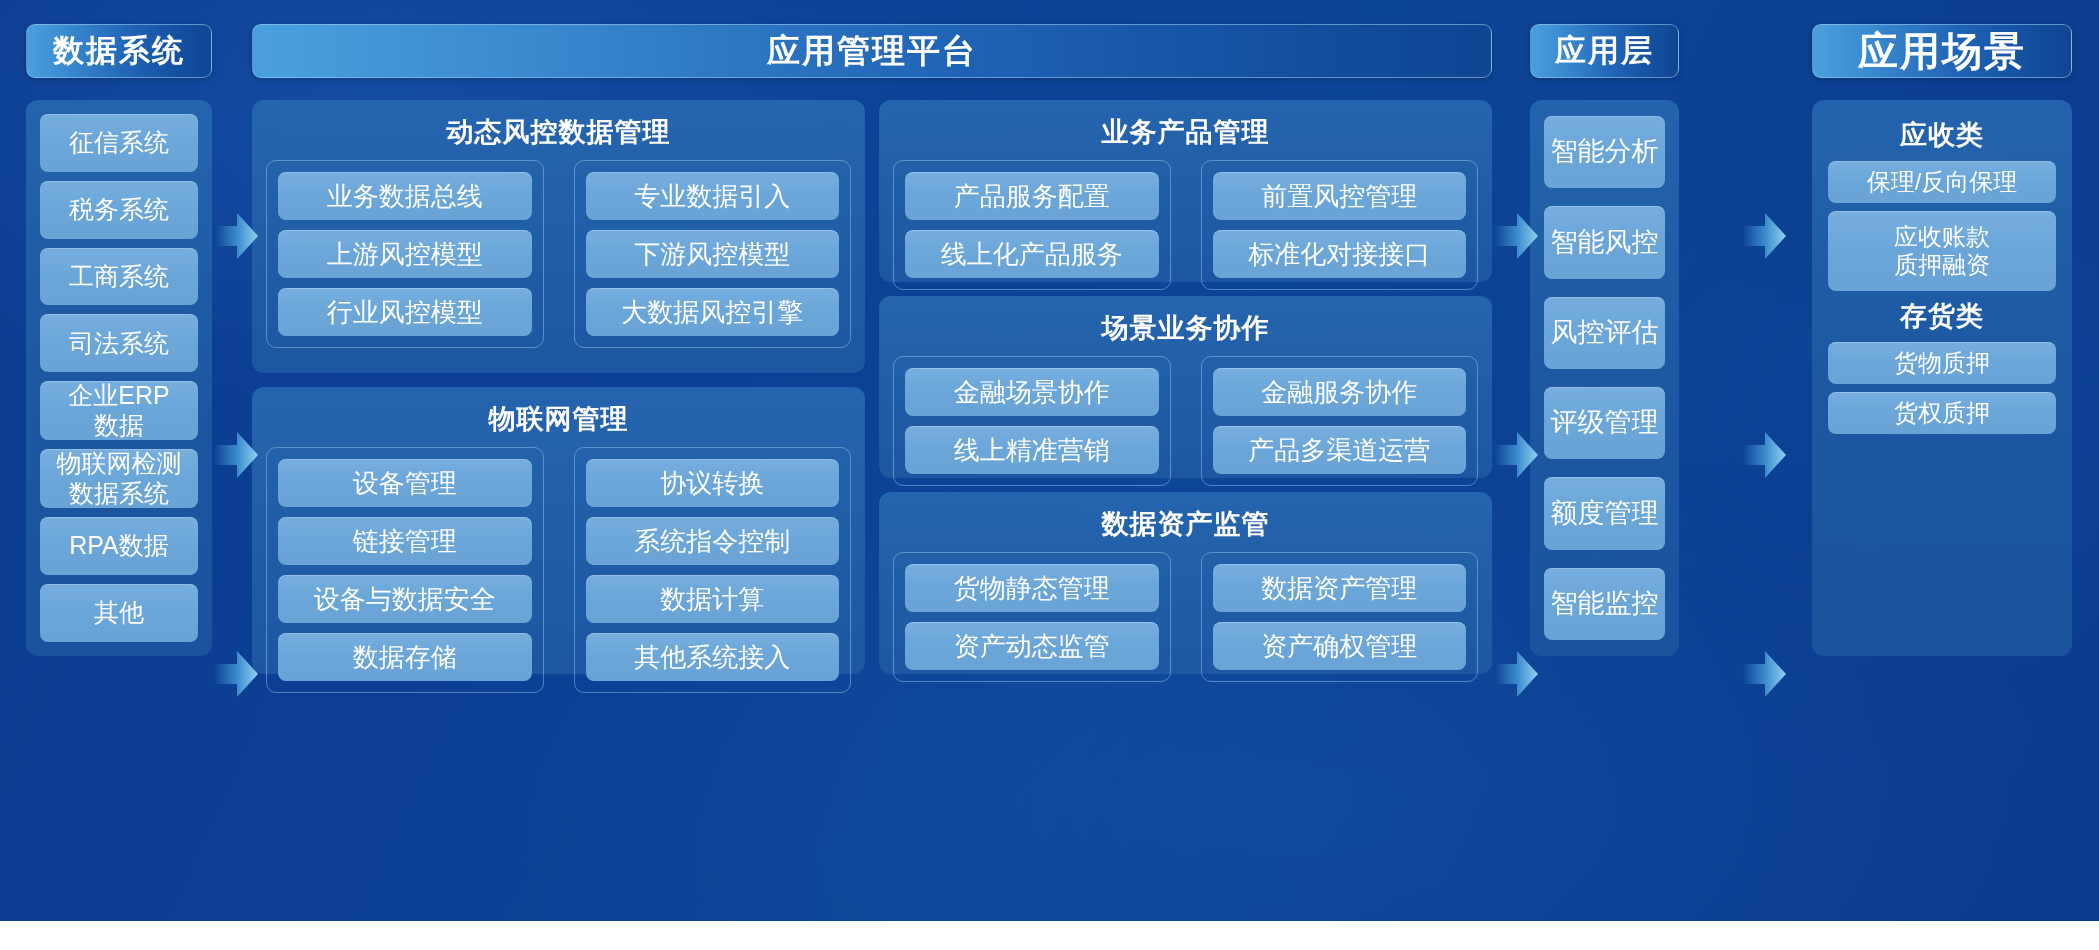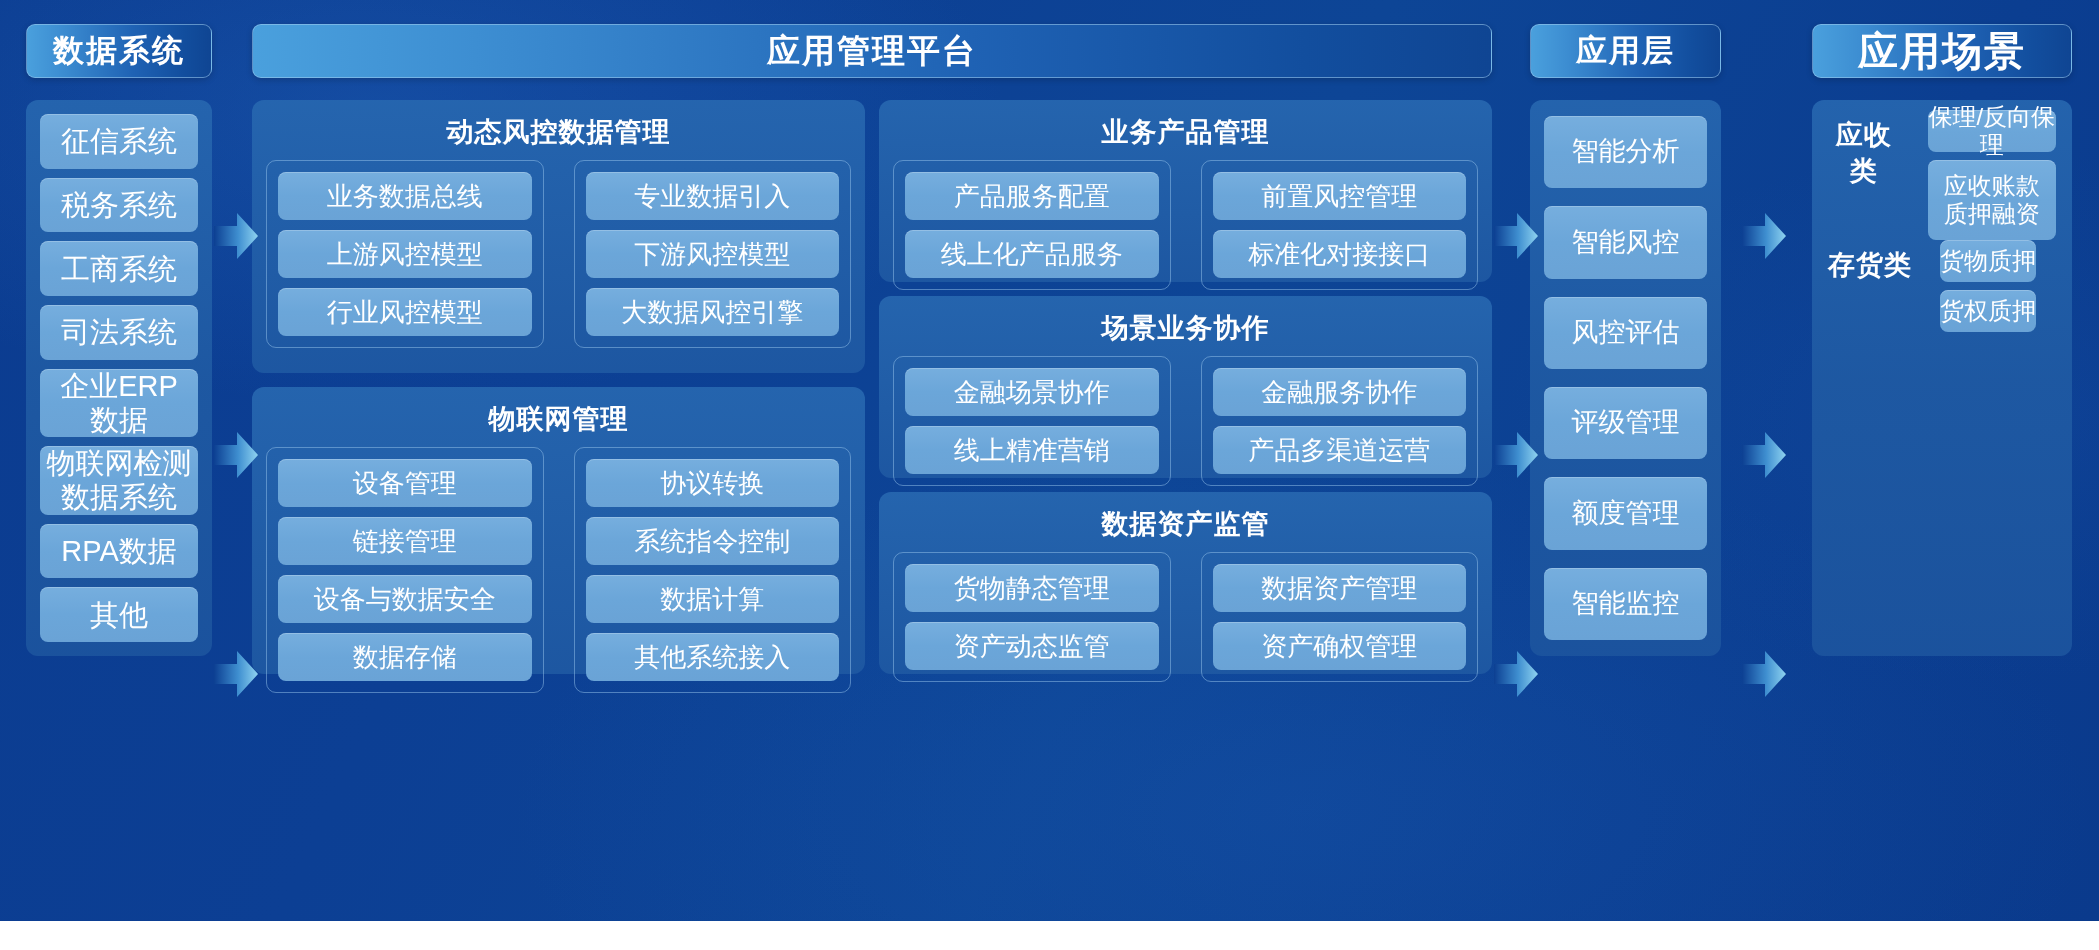--- a/index.html
+++ b/index.html
@@ -60,21 +60,21 @@
     line-height: 1.18;
     font-size: 26px;
     white-space: pre-line;
     box-shadow: inset 0 1px 0 rgba(255,255,255,0.22);
   }
 
   
   #col1 { left: 26px; top: 24px; width: 186px; }
   #col1 .col-header { height: 54px; font-size: 31px; }
   #col1 .col-body { margin-top: 22px; height: 556px; padding: 14px; gap: 9px; }
-  #col1 .chip { flex: 1; font-size: 29px; }
+  #col1 .chip { flex: 1; font-size: 25px; }
 
   
   #col2 { left: 252px; top: 24px; width: 1240px; }
   #col2 > .col-header { height: 54px; font-size: 33px; width: 100%; }
   .platform-grid {
     margin-top: 22px;
     display: flex; gap: 14px;
   }
   .plat-col { display: flex; flex-direction: column; gap: 14px; width: 613px; }
 
@@ -92,30 +92,30 @@
   .subpanel {
     flex: 1;
     border: 1px solid rgba(150,195,235,0.5);
     border-radius: 10px;
     padding: 11px;
     display: flex; flex-direction: column; gap: 10px;
   }
   .subpanel .chip { height: 48px; font-size: 26px; }
 
   
-  #col3 { left: 1530px; top: 24px; width: 191px; border-radius: 14px; }
+  #col3 { left: 1530px; top: 24px; width: 149px; border-radius: 14px; }
   #col3 .col-header { height: 54px; font-size: 31px; }
   #col3 .col-body { margin-top: 22px; height: 556px; padding: 16px 14px; gap: 18px; }
   #col3 .chip { flex: 1; font-size: 27px; }
 
   
   #col4 { left: 1812px; top: 24px; width: 260px; }
   #col4 .col-header { height: 54px; font-size: 40px; }
   #col4 .col-body { margin-top: 22px; height: 556px; padding: 10px 16px 12px 16px; gap: 0px; }
-  .scen-group { display: flex; flex-direction: row; gap: 28px; }
+  .scen-group { display: flex; flex-direction: column; }
   .scen-title {
     color: #ffffff; font-weight: bold; font-size: 27px;
     text-align: center; padding: 7px 0 8px 0; letter-spacing: 1px;
   }
   .scen-chips { display: flex; flex-direction: column; gap: 8px; }
   #col4 .chip { font-size: 24px; }
 
   
   .arrow { position: absolute; }
   .arrow svg { display: block; }

